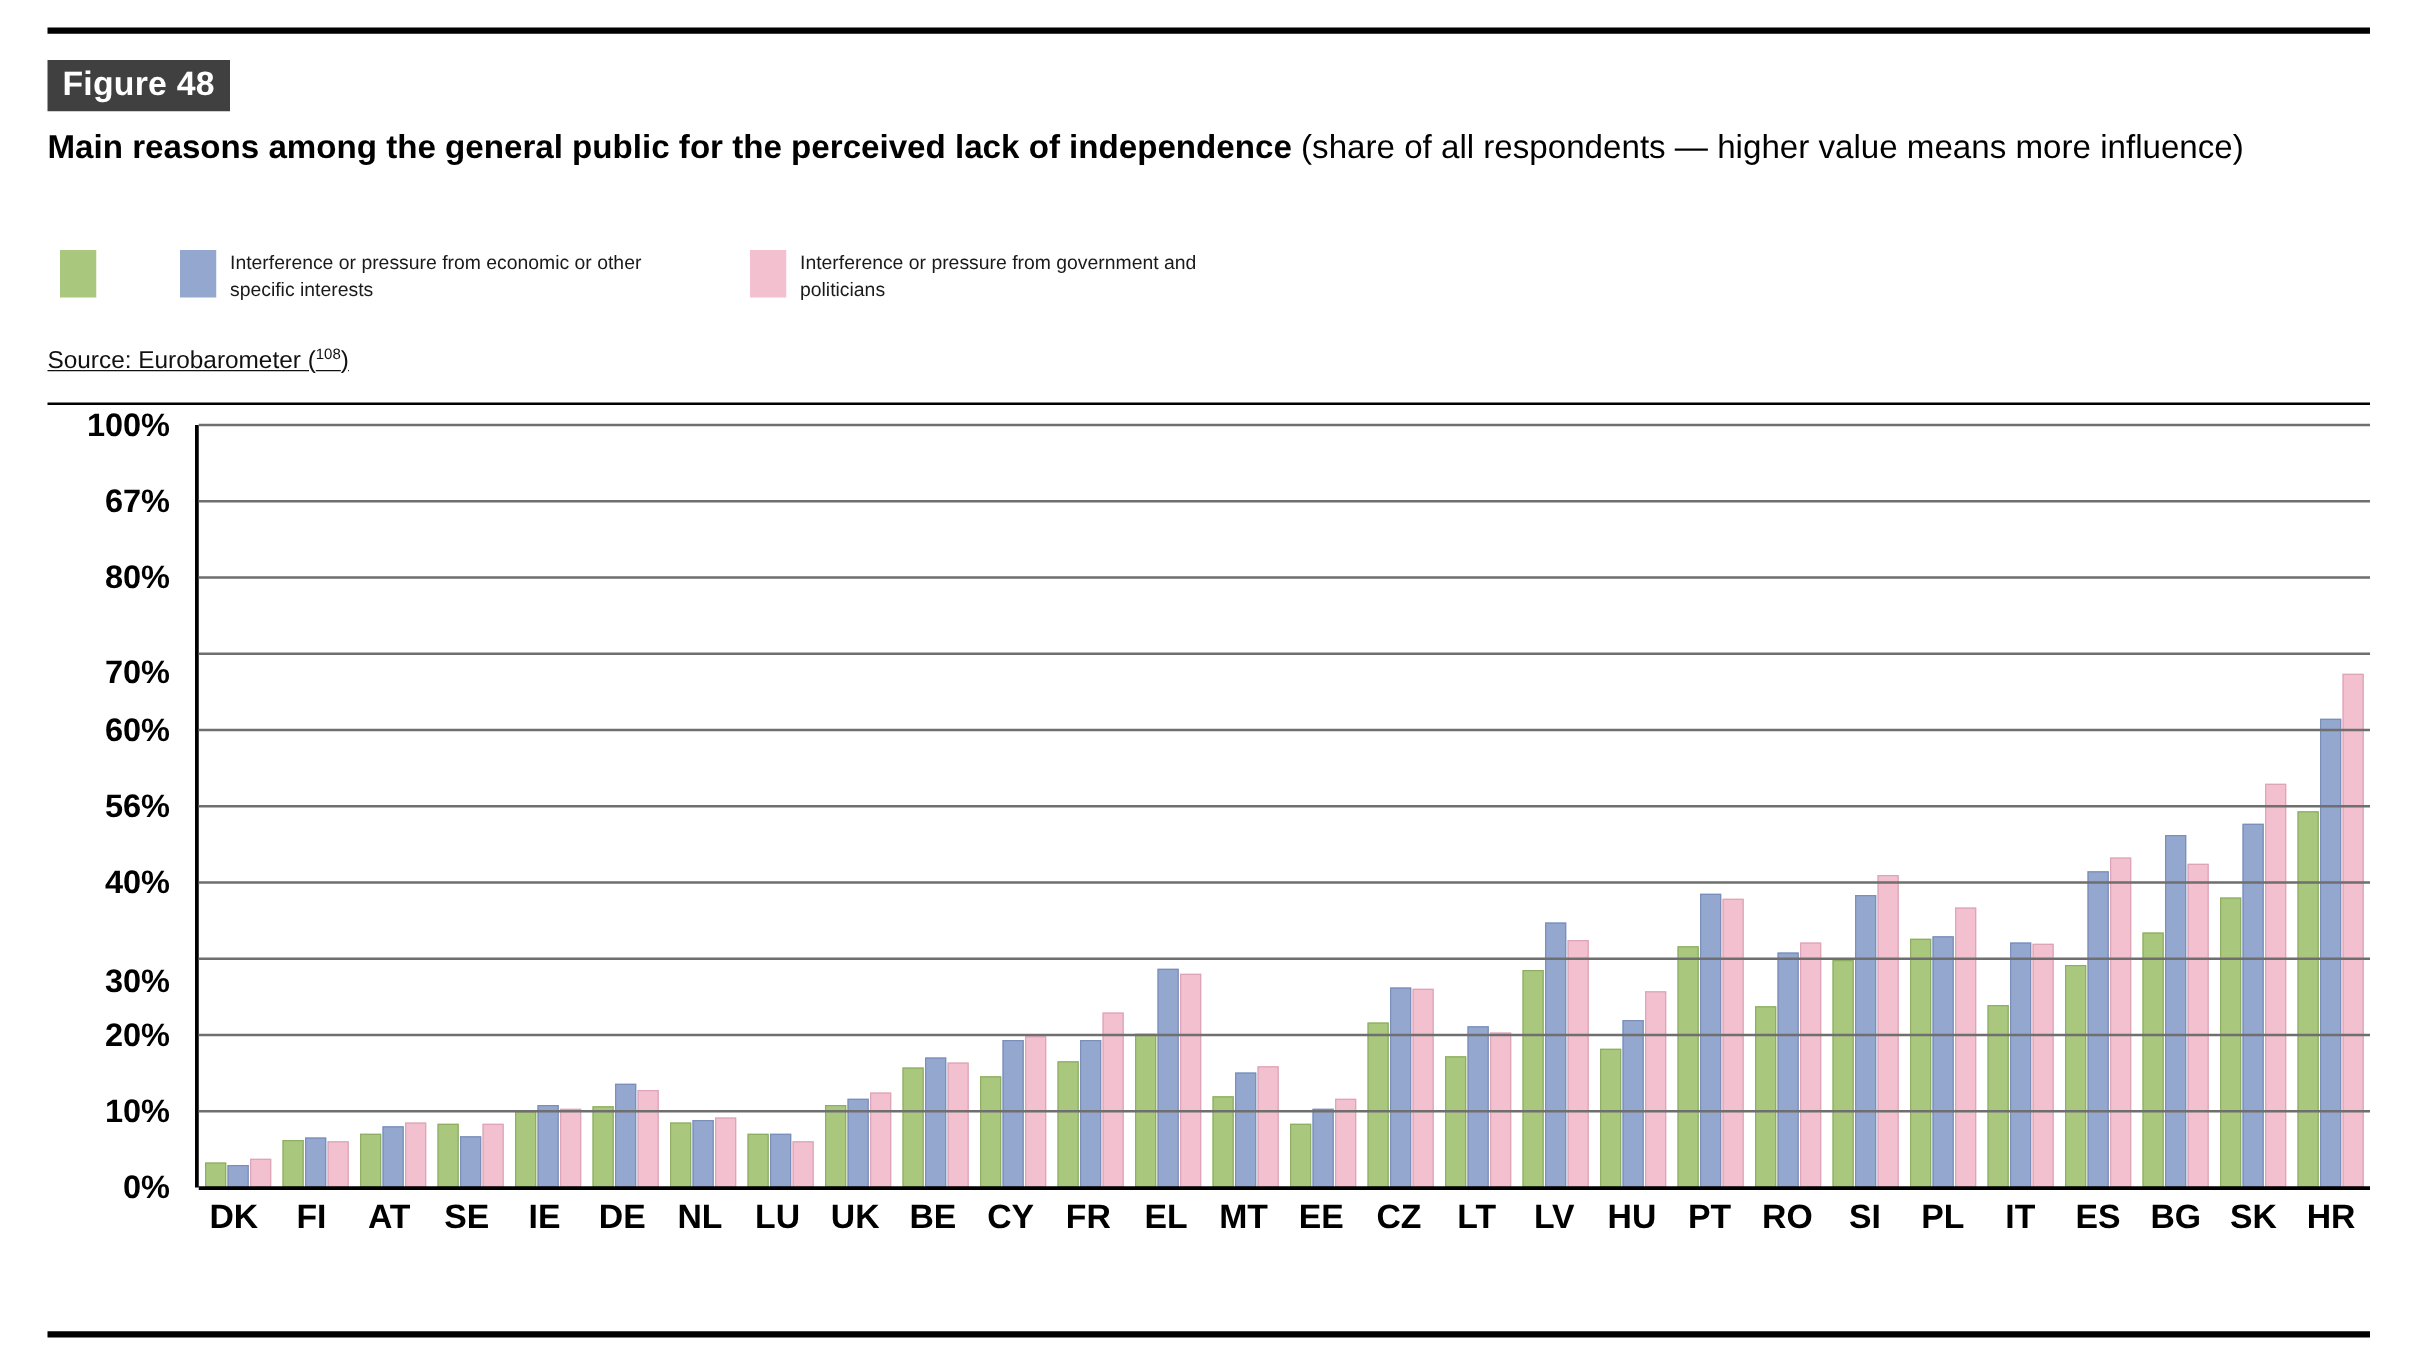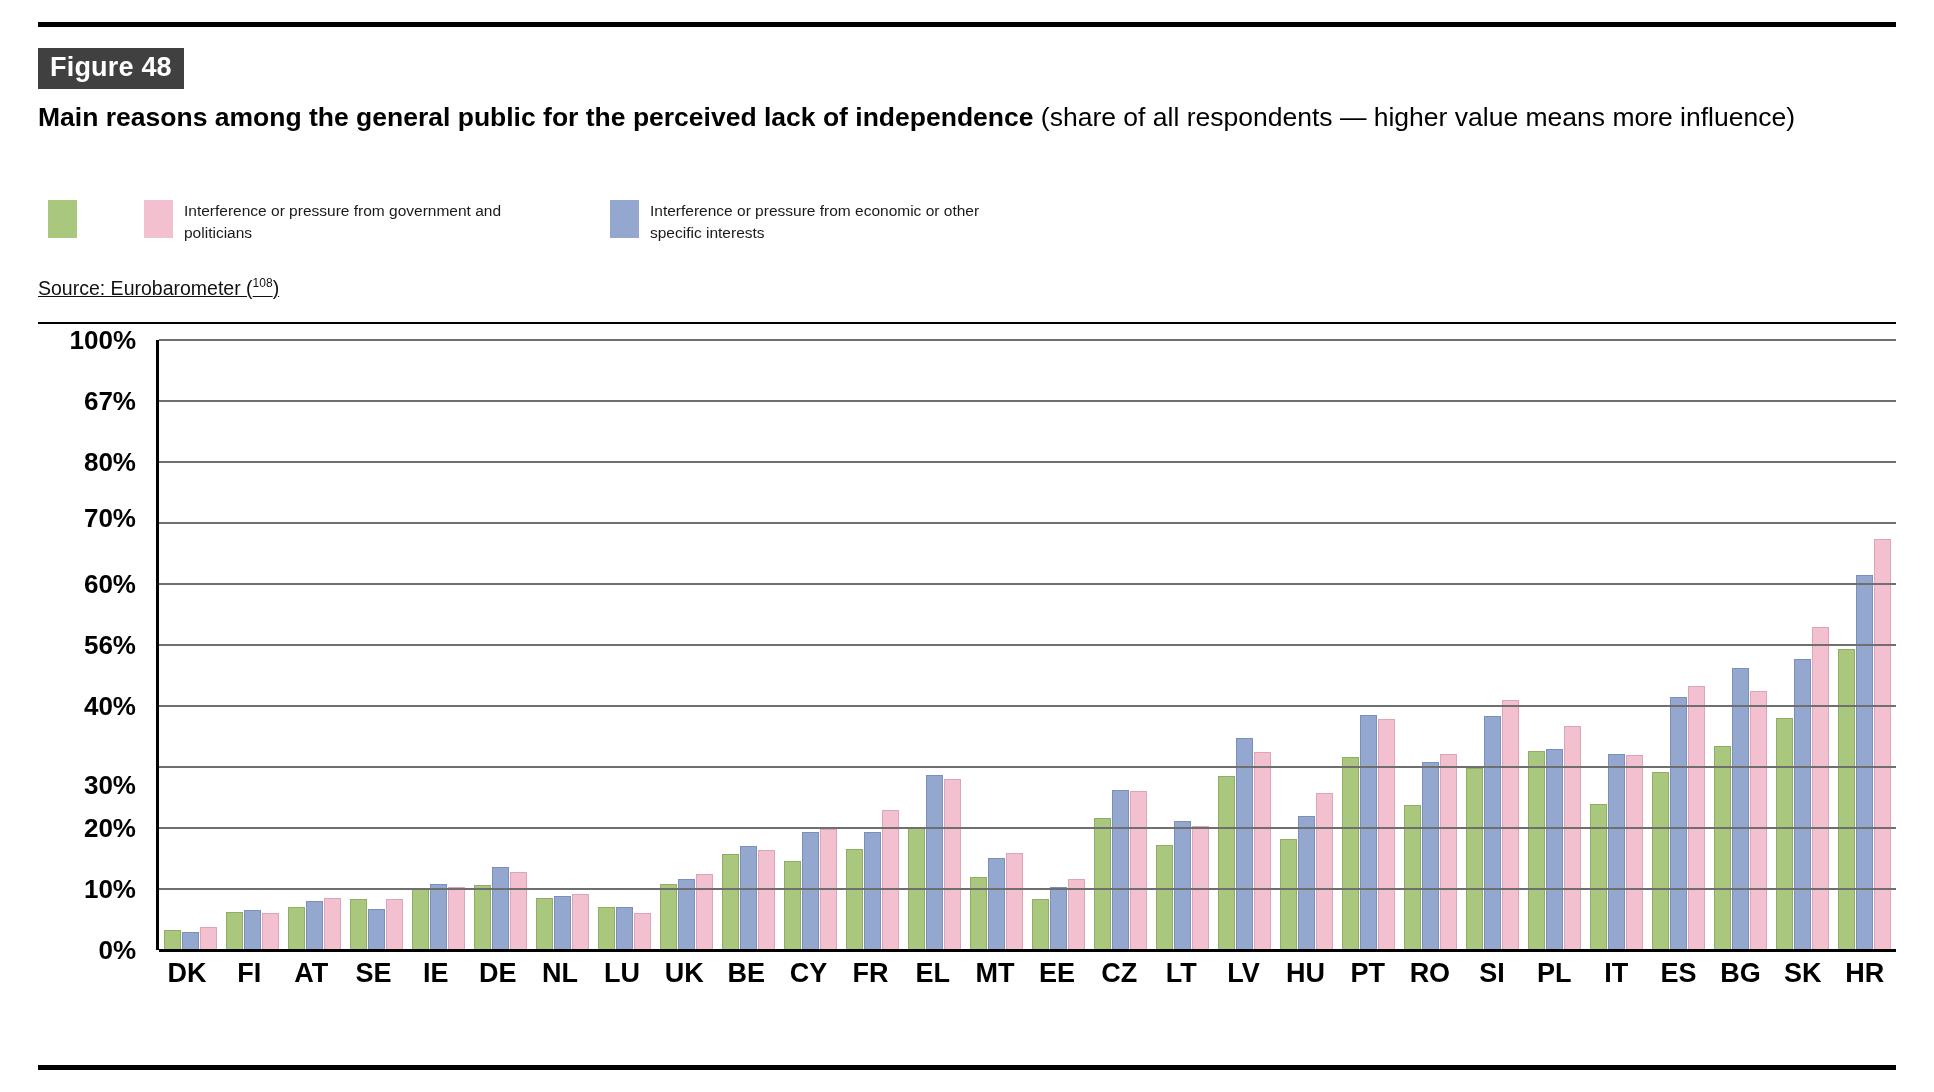--- a/index.html
+++ b/index.html
@@ -205,46 +205,46 @@
   <div class="fig-badge">Figure 48</div>
 
   <div class="title-block">
     <span class="title-strong">Main reasons among the general public for the perceived lack of independence</span><span class="title-rest"> (share of all respondents — higher value means more influence)</span>
   </div>
 
   <div class="legend">
     <div class="legend-item first">
       <span class="legend-swatch" style="background:#a9c87e;"></span>
     </div>
+    <div class="legend-item second">
+      <span class="legend-swatch" style="background:#94a7cf;"></span>
+      <span class="legend-label">Interference or pressure from economic or other specific interests</span>
+    </div>
     <div class="legend-item third">
       <span class="legend-swatch" style="background:#f2c0cf;"></span>
       <span class="legend-label">Interference or pressure from government and politicians</span>
-    </div>
-    <div class="legend-item second">
-      <span class="legend-swatch" style="background:#94a7cf;"></span>
-      <span class="legend-label">Interference or pressure from economic or other specific interests</span>
     </div>
   </div>
 
   <div class="source">
     <span>Source: Eurobarometer (</span><sup>108</sup><span>)</span>
   </div>
 
   <div class="rule-mid"></div>
 
   <div class="chart-area">
     <div class="y-axis-labels" id="y-axis">
         <div class="y-tick" style="top: 610px;">0%</div>
         <div class="y-tick" style="top: 549px;">10%</div>
         <div class="y-tick" style="top: 488px;">20%</div>
         <div class="y-tick" style="top: 445px;">30%</div>
         <div class="y-tick" style="top: 366px;">40%</div>
         <div class="y-tick" style="top: 305px;">56%</div>
         <div class="y-tick" style="top: 244px;">60%</div>
-        <div class="y-tick" style="top: 178px;">70%</div>
+        <div class="y-tick" style="top: 198px;">70%</div>
         <div class="y-tick" style="top: 122px;">80%</div>
         <div class="y-tick" style="top: 61px;">67%</div>
         <div class="y-tick" style="top: 0px;">100%</div>
       </div>
     <div class="plot" id="plot">
       <div class="bars" id="bars">
           <div class="group">
             <div class="bar s0" title="DK — 3.3%" style="height: 20.13px;"></div>
             <div class="bar s1" title="DK — 3%" style="height: 18.3px;"></div>
             <div class="bar s2" title="DK — 3.7%" style="height: 22.57px;"></div>

